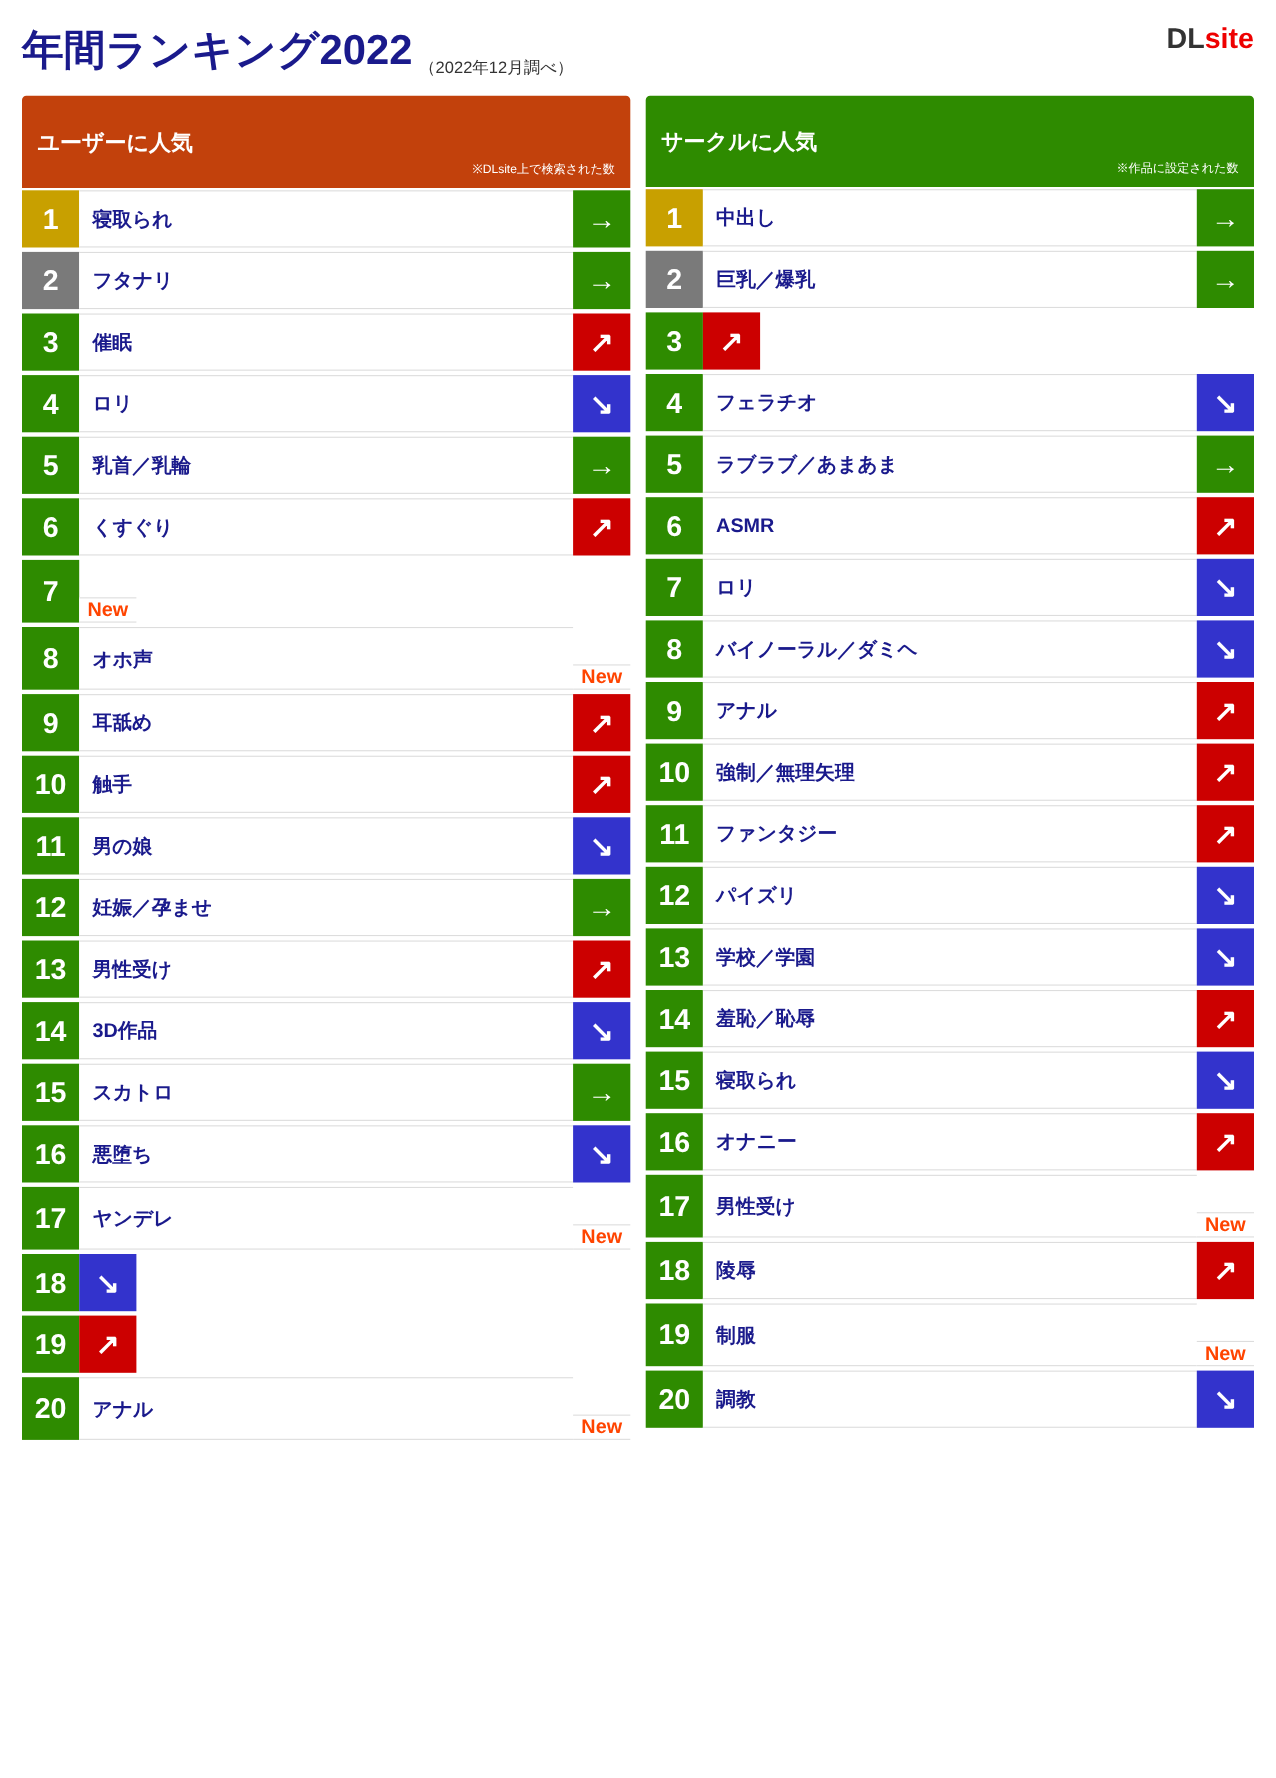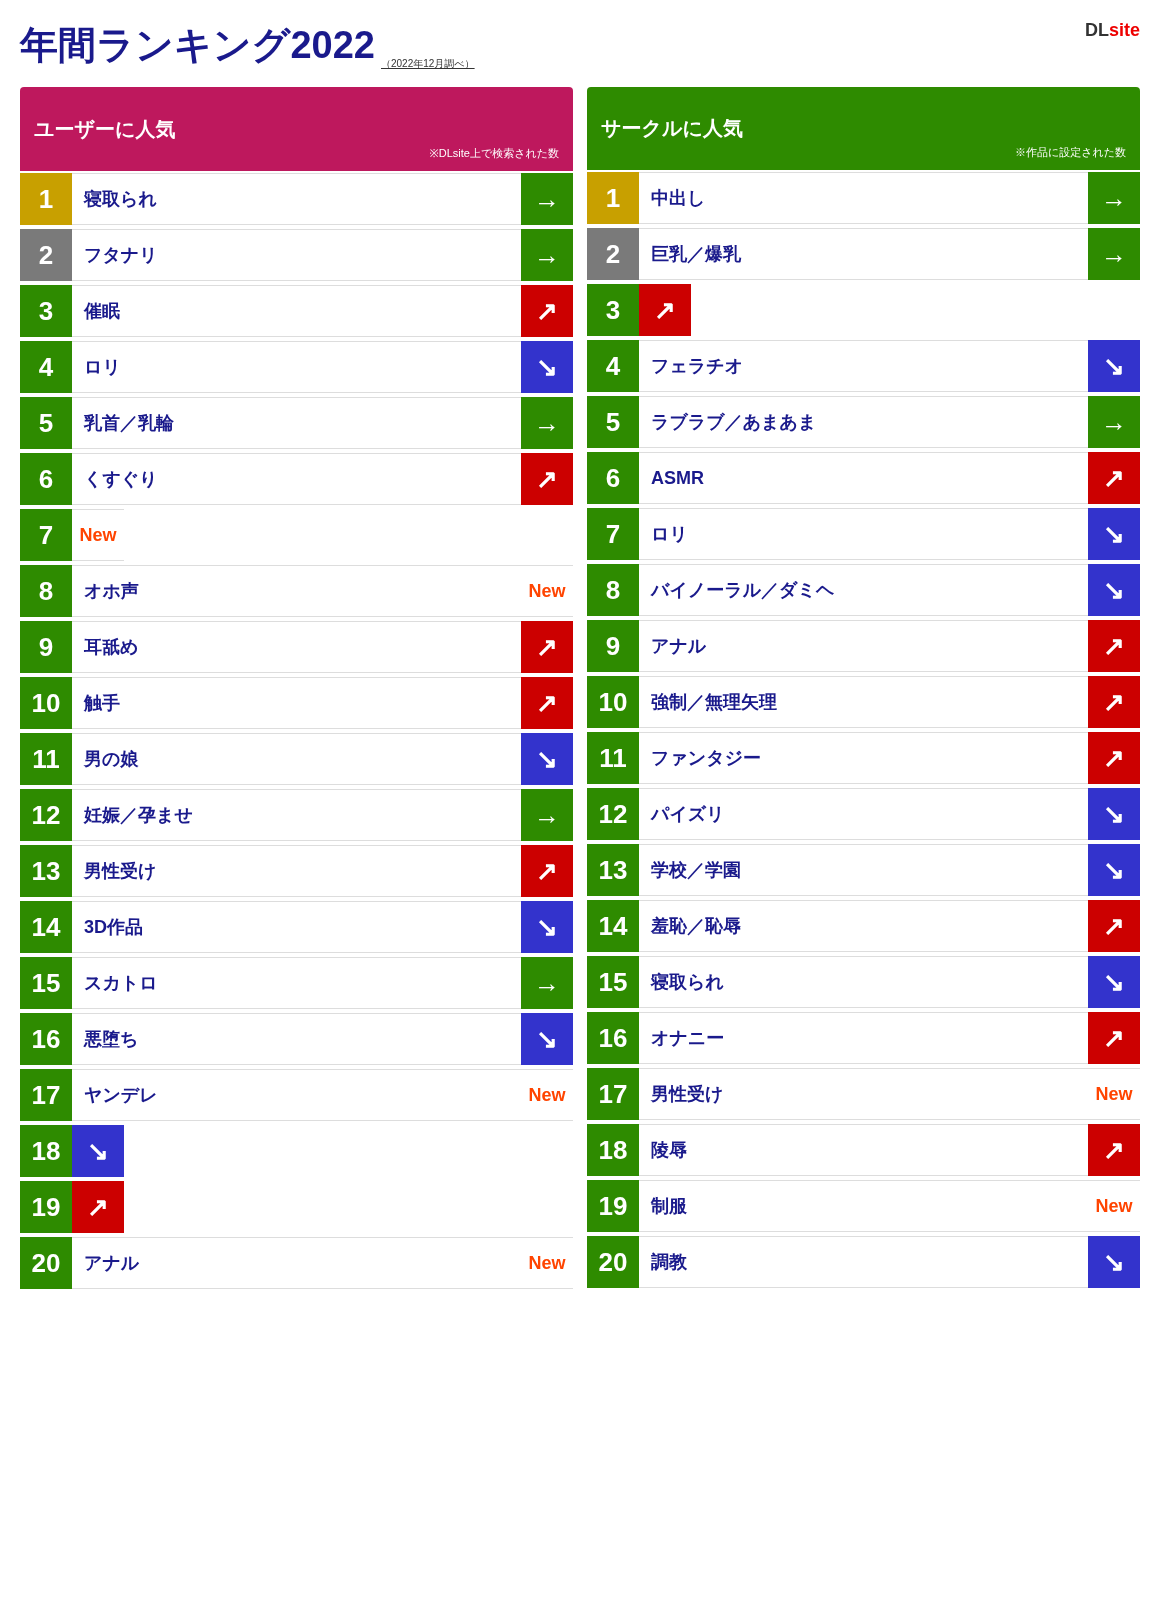--- a/index.html
+++ b/index.html
@@ -24,28 +24,27 @@
       gap: 6px;
     }
 
     .main-title {
       font-size: 38px;
       font-weight: 900;
       color: #1a1a8c;
     }
 
     .sub-title {
-      font-size: 10px;
+      font-size: 15px;
       color: #333;
       font-weight: normal;
-      text-decoration: underline;
     }
 
     .logo {
-      font-size: 18px;
+      font-size: 26px;
       font-weight: bold;
       color: #333;
     }
     .logo span.dl { color: #333; }
     .logo span.site { color: #e00; }
 
     .columns {
       display: flex;
       gap: 14px;
     }
@@ -56,21 +55,21 @@
 
     .col-header {
       display: flex;
       align-items: center;
       justify-content: space-between;
       padding: 10px 14px;
       border-radius: 4px 4px 0 0;
       margin-bottom: 2px;
     }
 
-    .col-header.blue { background: #be185d; }
+    .col-header.blue { background: #c2410c; }
     .col-header.green { background: #2e8b00; }
 
     .col-header-title {
       color: #fff;
       font-size: 20px;
       font-weight: bold;
     }
 
     .col-header-note {
       color: #fff;
@@ -121,20 +120,21 @@
       color: #fff;
       flex-shrink: 0;
     }
     .arrow-new {
       color: #ff4400;
       font-size: 18px;
       font-weight: 900;
       background: #fff;
       border-top: 1px solid #ddd;
       border-bottom: 1px solid #ddd;
+      margin-top: 34px;
     }
   </style>
 </head>
 <body>
 
 <div class="header">
   <div class="title-block">
     <span class="main-title">年間ランキング2022</span>
     <span class="sub-title">（2022年12月調べ）</span>
   </div>

